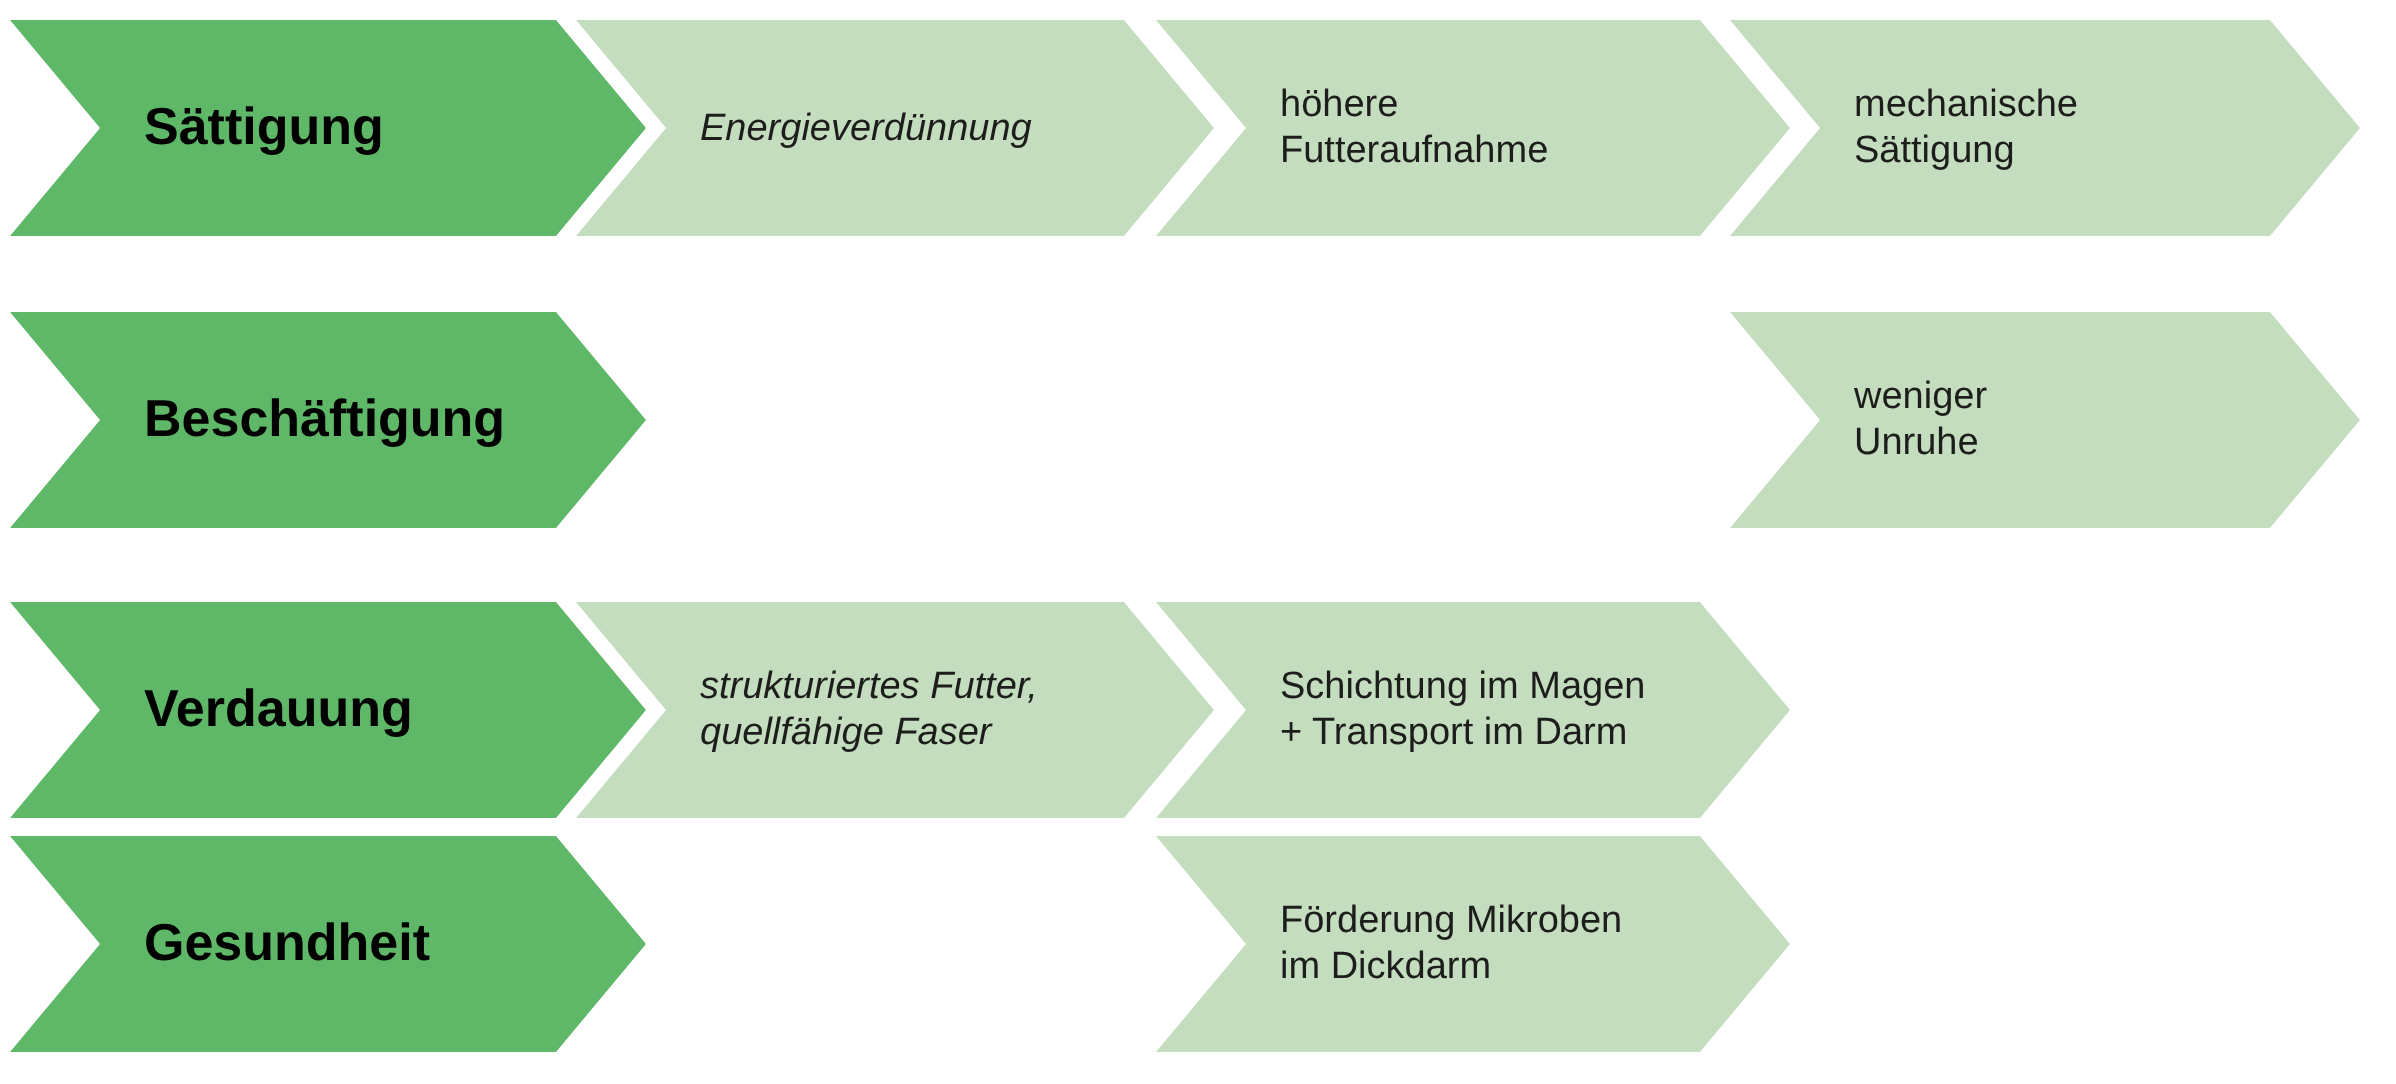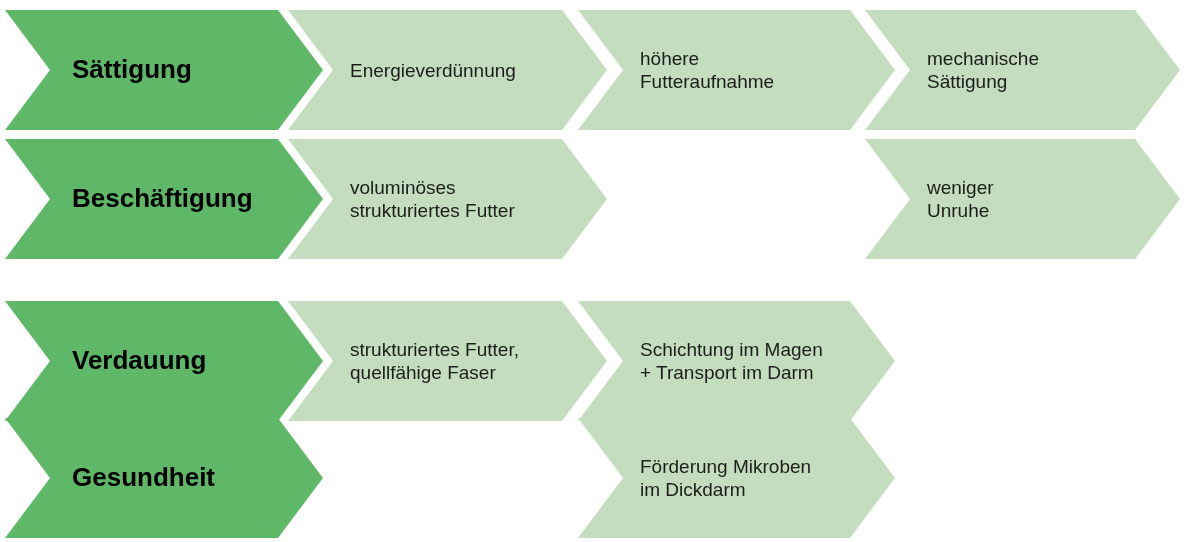--- a/index.html
+++ b/index.html
@@ -15,43 +15,43 @@
     font-family: "Liberation Sans", sans-serif;
     overflow: hidden;
   }
   .row {
     position: absolute;
     left: 0;
     width: 1198px;
     height: 120px;
   }
   .row.r0 { top: 10px; }
-  .row.r1 { top: 139px; }
+  .row.r1 { top: 156px; }
   .row.r2 { top: 282px; margin-top: 19px; }
   .row.r3 { top: 418px; }
 
   .arrow {
     position: absolute;
     top: 0;
-    height: 120px;
+    height: 108px;
     display: flex;
     align-items: center;
     box-sizing: border-box;
     -webkit-clip-path: polygon(0 0, calc(100% - 45px) 0, 100% 50%, calc(100% - 45px) 100%, 0 100%, 45px 50%);
     clip-path: polygon(0 0, calc(100% - 45px) 0, 100% 50%, calc(100% - 45px) 100%, 0 100%, 45px 50%);
   }
   .arrow.category {
     left: 5px;
     width: 318px;
     background: var(--dark-green, #5fb867);
     padding-left: 67px;
     padding-right: 40px;
   }
   .arrow.step { background: var(--light-green, #c3ddbe); }
-  .arrow.step.c0 { left: 288px; width: 319px; }
+  .arrow.step.c0 { left: 288px; width: 319px; font-style: italic; }
   .arrow.step.c1 { left: 578px; width: 317px; }
   .arrow.step.c2 { left: 865px; width: 315px; }
 
   .category-label {
     font-size: 26px;
     font-weight: bold;
     color: #000000;
     white-space: pre-line;
     line-height: 1.15;
   }
@@ -83,24 +83,20 @@
     <div class="arrow step c2">
       <span class="step-text">mechanische
 Sättigung</span>
     </div>
   </div>
 
   <div class="row r1">
     <div class="arrow category">
       <span class="category-label">Beschäftigung</span>
     </div>
-    <div class="arrow step c0">
-      <span class="step-text">voluminöses
-strukturiertes Futter</span>
-    </div>
     <div class="arrow step c2">
       <span class="step-text">weniger
 Unruhe</span>
     </div>
   </div>
 
   <div class="row r2">
     <div class="arrow category">
       <span class="category-label">Verdauung</span>
     </div>

